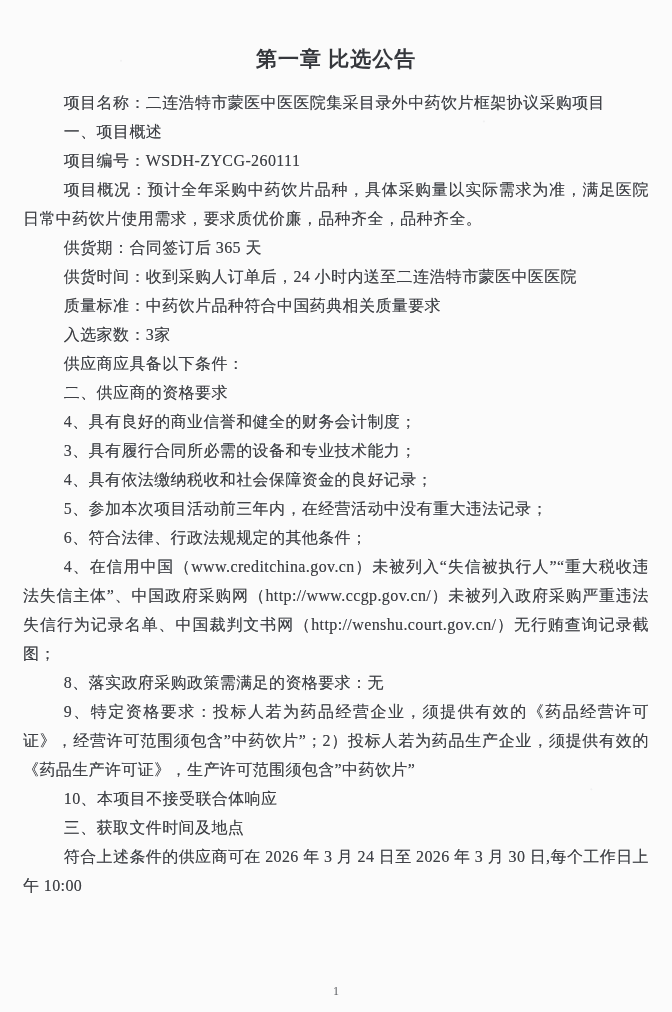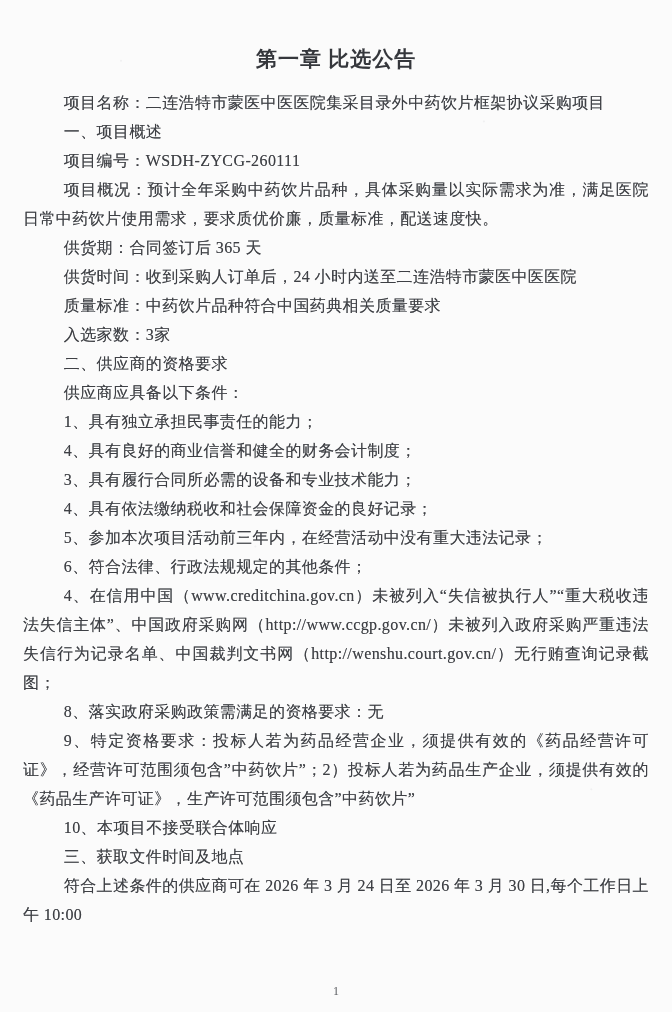--- a/index.html
+++ b/index.html
@@ -58,28 +58,27 @@
 </head>
 <body>
 
 <div class="page">
 
   <h1 class="doc-title">第一章 比选公告</h1>
 
   <p class="para">项目名称：二连浩特市蒙医中医医院集采目录外中药饮片框架协议采购项目</p>
   <p class="para">一、项目概述</p>
   <p class="para">项目编号：WSDH-ZYCG-260111</p>
-  <p class="para">项目概况：预计全年采购中药饮片品种，具体采购量以实际需求为准，满足医院日常中药饮片使用需求，要求质优价廉，质量标准，配送速度快。</p>
+  <p class="para">项目概况：预计全年采购中药饮片品种，具体采购量以实际需求为准，满足医院日常中药饮片使用需求，要求质优价廉，品种齐全，品种齐全。</p>
   <p class="para">供货期：合同签订后 365 天</p>
   <p class="para">供货时间：收到采购人订单后，24 小时内送至二连浩特市蒙医中医医院</p>
   <p class="para">质量标准：中药饮片品种符合中国药典相关质量要求</p>
   <p class="para">入选家数：3家</p>
+  <p class="para">供应商应具备以下条件：</p>
   <p class="para">二、供应商的资格要求</p>
-  <p class="para">供应商应具备以下条件：</p>
-  <p class="para">1、具有独立承担民事责任的能力；</p>
   <p class="para">4、具有良好的商业信誉和健全的财务会计制度；</p>
   <p class="para">3、具有履行合同所必需的设备和专业技术能力；</p>
   <p class="para">4、具有依法缴纳税收和社会保障资金的良好记录；</p>
   <p class="para">5、参加本次项目活动前三年内，在经营活动中没有重大违法记录；</p>
   <p class="para">6、符合法律、行政法规规定的其他条件；</p>
   <p class="para">4、在信用中国（www.creditchina.gov.cn）未被列入“失信被执行人”“重大税收违法失信主体”、中国政府采购网（http://www.ccgp.gov.cn/）未被列入政府采购严重违法失信行为记录名单、中国裁判文书网（http://wenshu.court.gov.cn/）无行贿查询记录截图；</p>
   <p class="para">8、落实政府采购政策需满足的资格要求：无</p>
   <p class="para">9、特定资格要求：投标人若为药品经营企业，须提供有效的《药品经营许可证》，经营许可范围须包含”中药饮片”；2）投标人若为药品生产企业，须提供有效的《药品生产许可证》，生产许可范围须包含”中药饮片”</p>
   <p class="para">10、本项目不接受联合体响应</p>
   <p class="para">三、获取文件时间及地点</p>

